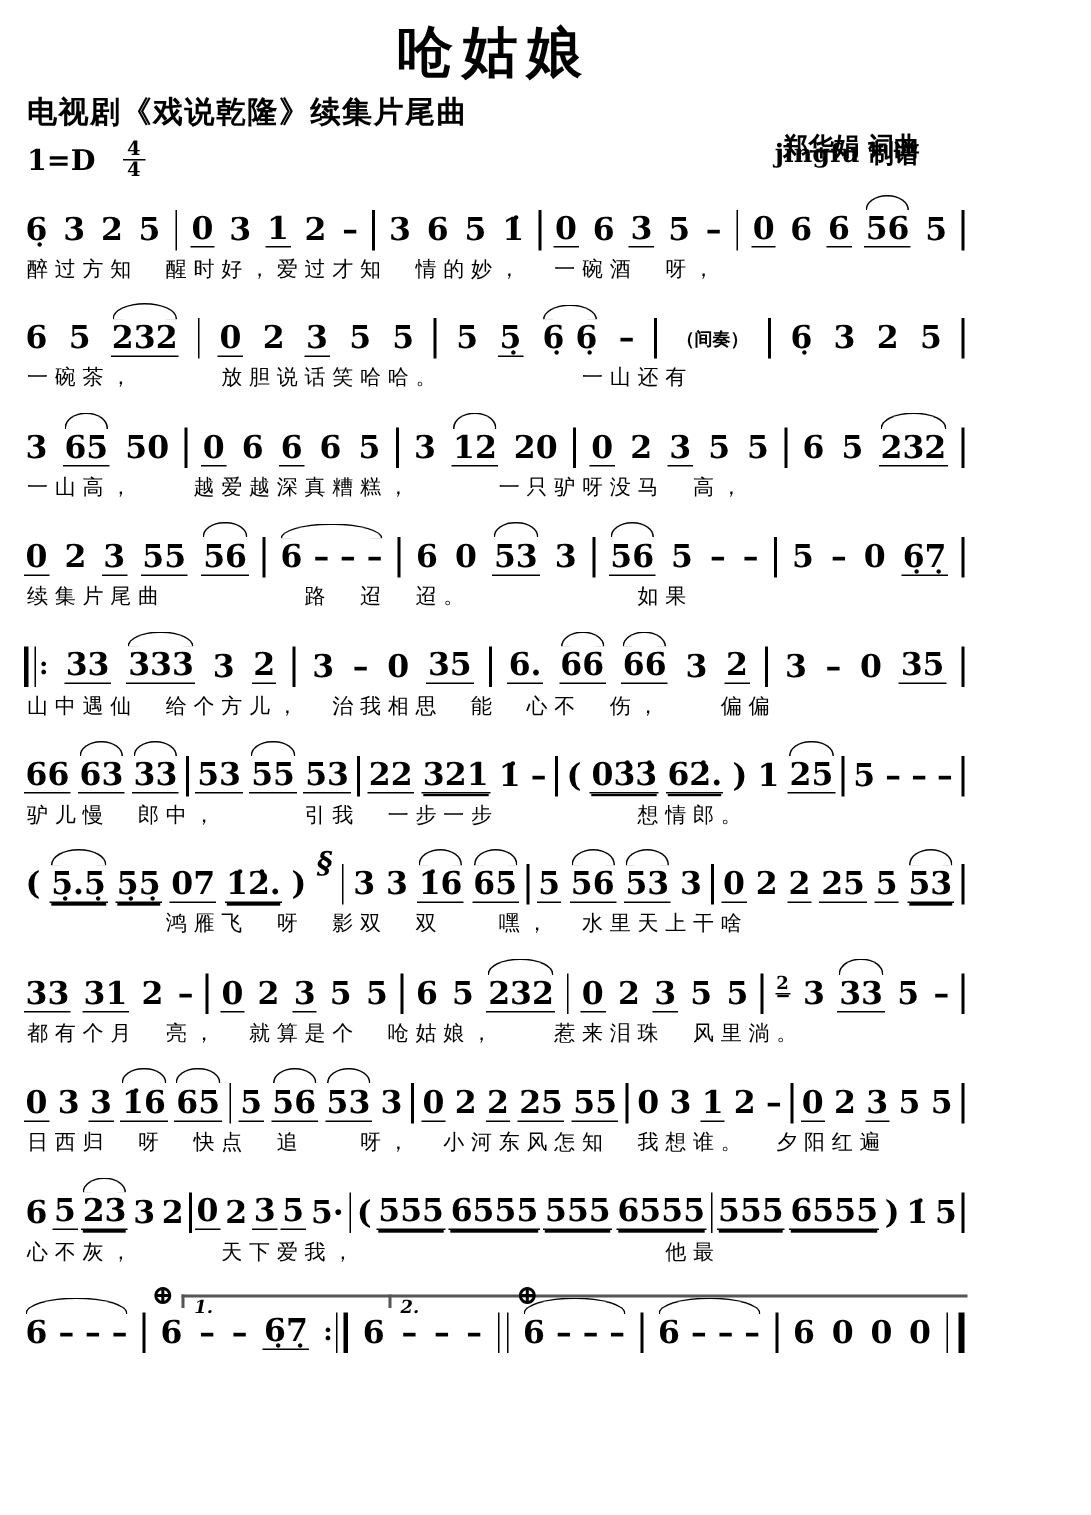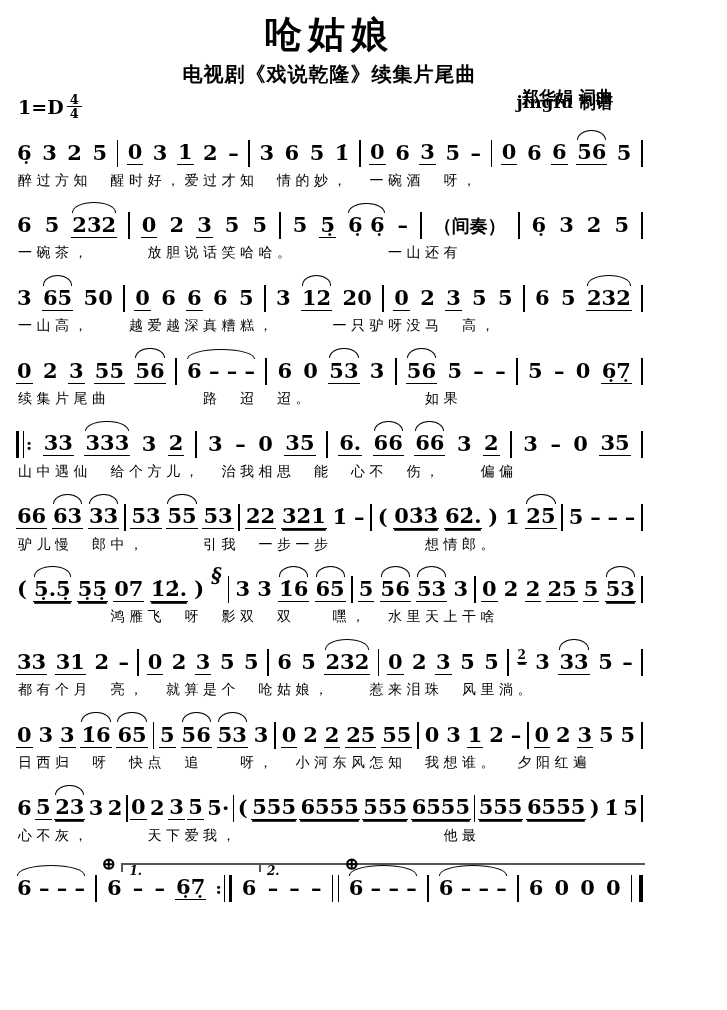--- a/index.html
+++ b/index.html
@@ -11,47 +11,47 @@
     overflow:hidden;
   }
   
   .header{position:relative;padding:14px 18px 0 18px;}
   .title{
     text-align:center;font-size:37px;font-weight:bold;
     letter-spacing:6px;line-height:1.1;
   }
   .sub-row{position:relative;margin-top:6px;height:26px;}
   .subtitle{
-    position:absolute;left:0;right:0;text-align:center;
+    position:absolute;left:0;right:0;text-align:left;
     font-size:20px;font-weight:bold;letter-spacing:1px;
   }
   .credit1{position:absolute;right:28px;top:1px;font-size:17px;font-weight:bold;margin-top:24px;}
   .key-row{position:relative;height:34px;margin-top:2px;}
   .keysig{
     position:absolute;left:0;top:4px;font-size:19px;font-weight:bold;
-    display:flex;align-items:center;gap:1px;justify-content:center;
+    display:flex;align-items:center;gap:16px;justify-content:center;
   }
   .meter{display:inline-flex;flex-direction:column;align-items:center;
     font-size:13px;font-weight:bold;line-height:1.05;margin-left:2px;}
   .meter .num{padding:0 3px;}
   .meter .den{border-top:1.6px solid #000;padding:0 3px;}
   .credit2{position:absolute;right:28px;top:2px;font-size:17px;font-weight:bold;margin-left:36px;}
 
   
   .score{padding:4px 14px 0 14px;}
   .system{position:relative;margin-bottom:4px;}
   .notation{
     display:flex;align-items:center;justify-content:space-between;
     font-size:21px;font-weight:bold;line-height:1;
     padding:13px 2px 5px 2px;white-space:pre;
   }
   .tok{position:relative;white-space:pre;padding:0 1px 2px 1px;}
   .tok.u1{border-bottom:1.8px solid #000;}
   .tok.u2{border-bottom:1.8px solid #000;box-shadow:0 3px 0 -1.2px #000;}
-  .tok.small{font-size:18px;letter-spacing:0;padding-bottom:0;border:none;box-shadow:none;}
+  .tok.small{font-size:12px;letter-spacing:0;padding-bottom:0;border:none;box-shadow:none;}
   .tok.grace{font-size:12px;transform:translateY(-7px);padding-bottom:1px;}
   .arcmark{
     position:absolute;left:1px;right:1px;top:-0.55em;height:0.45em;
     border:1.6px solid #000;border-bottom:none;
     border-radius:50% 50% 0 0 / 100% 100% 0 0;
   }
   .barline{width:1.7px;height:27px;background:#000;}
   .double-barline{width:5px;height:27px;border-left:1.7px solid #000;border-right:1.7px solid #000;}
   .final-barline{width:7px;height:27px;border-left:1.7px solid #000;border-right:4.5px solid #000;}
   .rep{display:flex;align-items:center;gap:2px;height:27px;}

